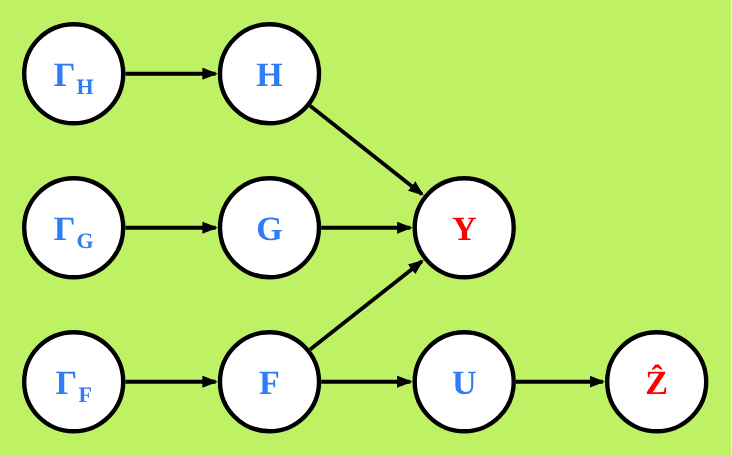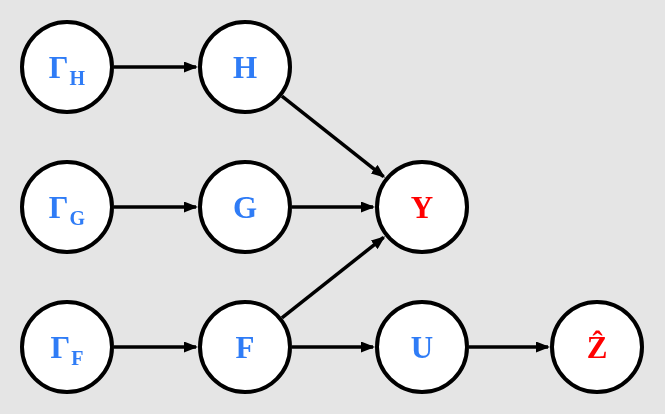--- a/index.html
+++ b/index.html
@@ -4,21 +4,21 @@
 <style>
   html, body {
     margin: 0;
     padding: 0;
     background: #ffffff;
   }
   .canvas {
     position: relative;
     width: 665px;
     height: 414px;
-    background: #e5e5e5;
+    background: #bef264;
     overflow: hidden;
   }
   svg {
     display: block;
   }
   .node-label {
     font-family: "Liberation Serif", "DejaVu Serif", serif;
     font-weight: bold;
     font-size: 31px;
   }

